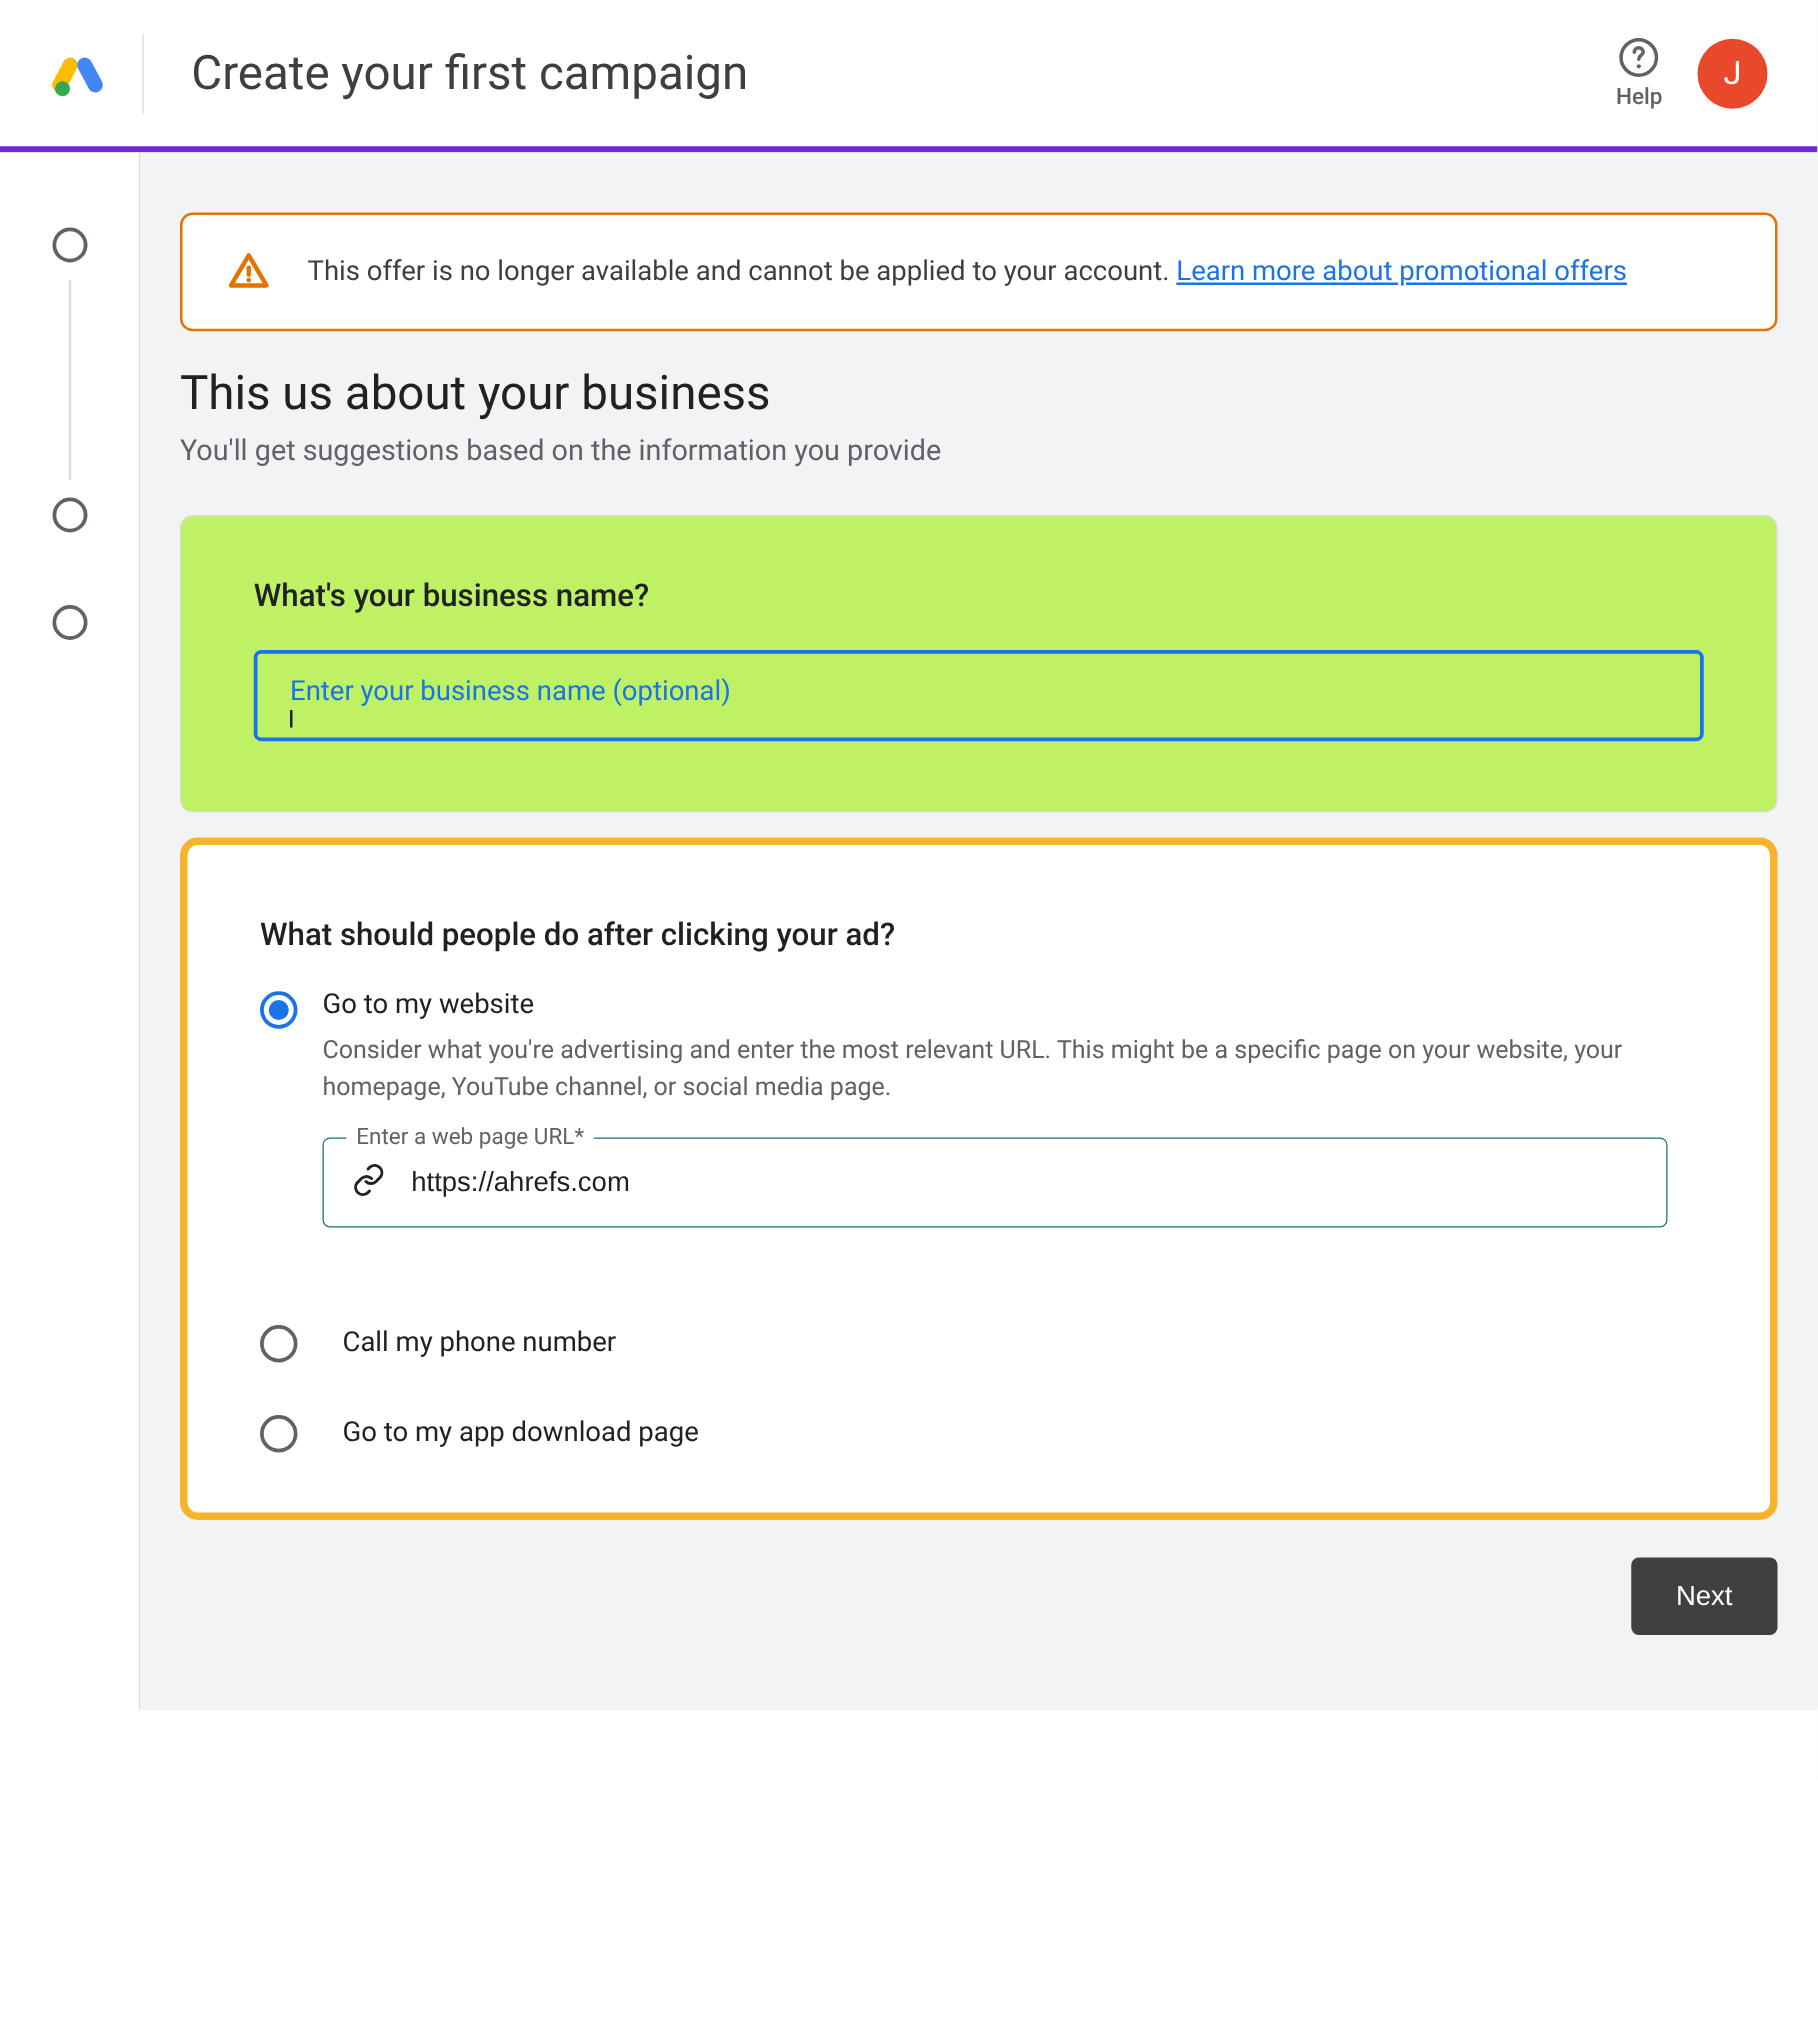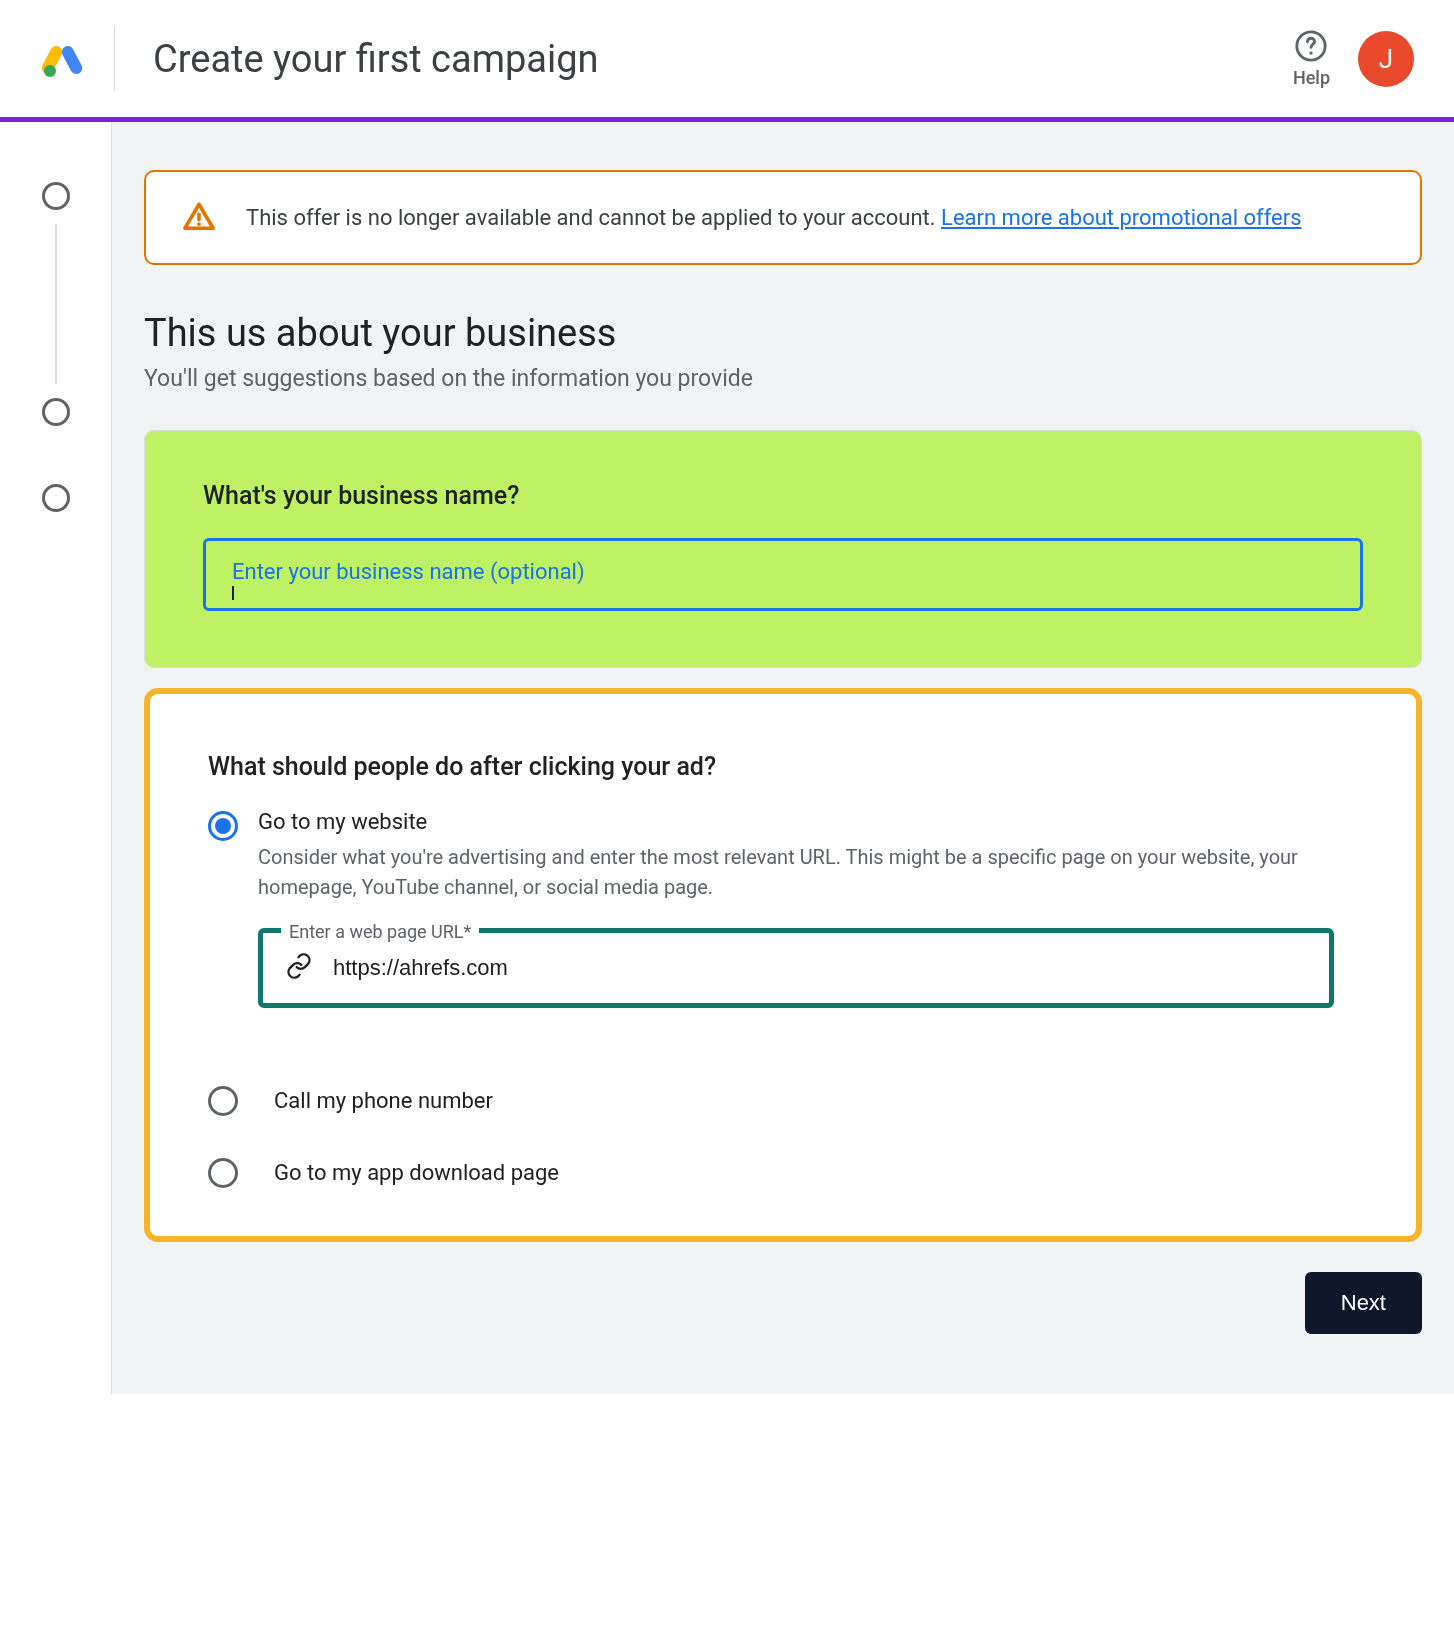--- a/index.html
+++ b/index.html
@@ -16,21 +16,21 @@
   .avatar { width: 56px; height: 56px; border-radius: 50%; background: #e8492a; color: #fff; display: flex; align-items: center; justify-content: center; font-size: 26px; font-weight: 400; cursor: pointer; }
   
   .body-wrap { display: flex; background: #f1f3f4; }
   .stepper-col { width: 112px; background: #fff; padding-top: 60px; display: flex; flex-direction: column; align-items: center; border-right: 1px solid #dadce0; }
   .step-circle { width: 28px; height: 28px; border: 3px solid #5f6368; border-radius: 50%; background: #fff; }
   .step-line { width: 2px; height: 160px; background: #dadce0; margin: 14px 0; }
   .step-gap { height: 58px; }
   
   .main { flex: 1; padding: 48px 32px 60px 32px; background: #f1f3f4; }
   
-  .alert { border: 2px solid #e37400; border-radius: 10px; background: #fff; padding: 28px 36px; display: flex; gap: 30px; align-items: flex-start; margin-bottom: 46px; }
+  .alert { border: 2px solid #e37400; border-radius: 10px; background: #fff; padding: 28px 36px; display: flex; gap: 30px; align-items: flex-start; margin-bottom: 28px; }
   .alert-text { font-size: 22px; color: #3c4043; line-height: 1.6; }
   .alert-link { color: #1a73e8; text-decoration: underline; cursor: pointer; }
   
   .section-title { font-size: 38px; font-weight: 400; color: #202124; margin-bottom: 10px; }
   .section-sub { font-size: 23px; color: #5f6368; margin-bottom: 38px; }
   
   .card { background: #bef264; border: 1px solid #dadce0; border-radius: 10px; padding: 50px 58px 56px 58px; margin-bottom: 20px; }
   .card-q { font-size: 25px; font-weight: 500; color: #202124; margin-bottom: 28px; }
   
   .input-focused { width: 100%; border: 3px solid #1a73e8; border-radius: 6px; padding: 18px 26px 24px 26px; position: relative; }
@@ -40,31 +40,31 @@
   .card-highlight { border: 6px solid #f6b42c; border-radius: 14px; background: #fff; padding: 58px 82px 48px 58px; margin-bottom: 30px; }
   
   .radio-row { display: flex; gap: 20px; align-items: flex-start; margin-bottom: 32px; }
   .radio-outer { width: 30px; height: 30px; border: 3px solid #5f6368; border-radius: 50%; flex-shrink: 0; margin-top: 2px; cursor: pointer; display: flex; align-items: center; justify-content: center; }
   .radio-outer.selected { border-color: #1a73e8; }
   .radio-inner { width: 16px; height: 16px; background: #1a73e8; border-radius: 50%; }
   .radio-content { flex: 1; }
   .radio-label { font-size: 22px; color: #202124; margin-bottom: 8px; }
   .radio-desc { font-size: 20px; color: #5f6368; line-height: 1.5; margin-bottom: 26px; }
   
-  .url-field { position: relative; border: 5px solid #0f766e; border-radius: 6px; padding: 22px 20px 22px 70px; margin-top: 8px; }
+  .url-field { position: relative; border: 1px solid #0f766e; border-radius: 6px; padding: 22px 20px 22px 70px; margin-top: 8px; }
   .url-legend { position: absolute; top: -12px; left: 18px; background: #fff; padding: 0 8px; font-size: 18px; color: #5f6368; }
   .url-icon { position: absolute; left: 22px; top: 50%; transform: translateY(-50%); }
   .url-value { font-size: 22px; color: #202124; border: none; outline: none; width: 100%; background: transparent; }
   
   .radio-row-simple { display: flex; gap: 36px; align-items: center; margin-bottom: 40px; }
   .radio-row-simple:last-child { margin-bottom: 0; }
   .radio-row-simple .radio-label { margin-bottom: 0; }
   
   .footer { display: flex; justify-content: flex-end; }
-  .next-btn { background: #0f172a; color: #fff; border: none; border-radius: 6px; padding: 18px 36px; font-size: 22px; font-weight: 500; cursor: pointer; }
+  .next-btn { background: #404040; color: #fff; border: none; border-radius: 6px; padding: 18px 36px; font-size: 22px; font-weight: 500; cursor: pointer; }
 </style>
 </head>
 <body>
 
 <div class="header">
   <div class="logo-wrap">
     <div class="logo">
       <svg width="44" height="44" viewBox="0 0 44 44">
         <rect x="6" y="8" width="12" height="30" rx="6" fill="#fbbc04" transform="rotate(28 12 23)"></rect>
         <rect x="26" y="8" width="12" height="30" rx="6" fill="#4285f4" transform="rotate(-28 32 23)"></rect>

